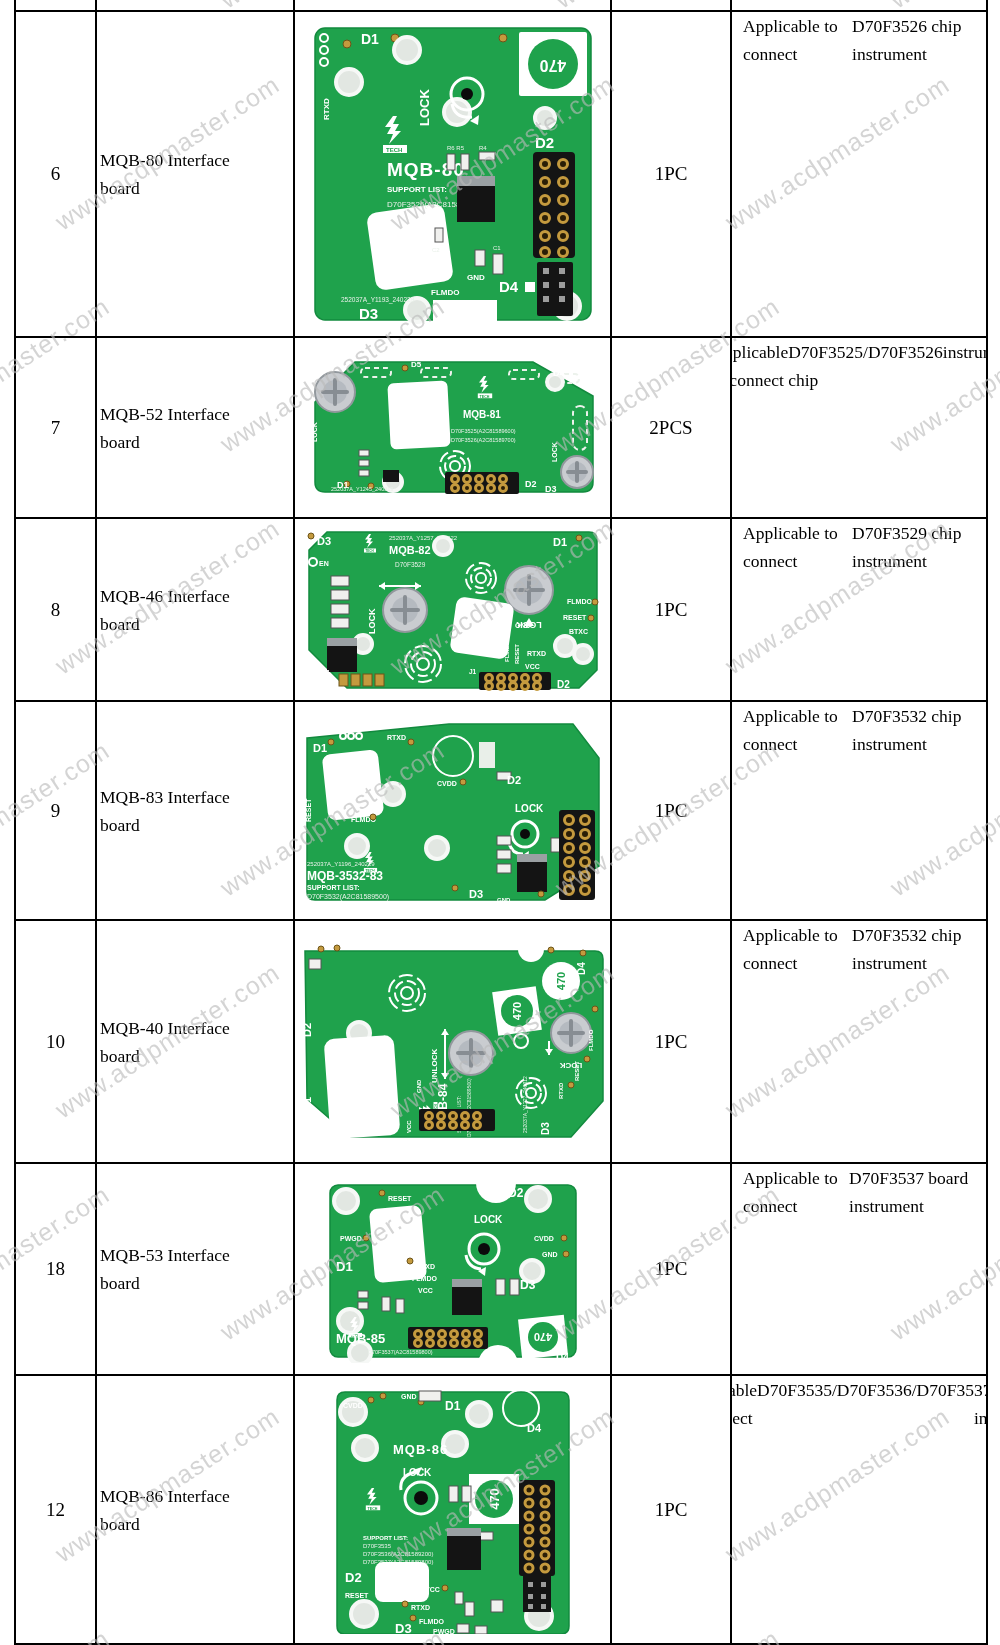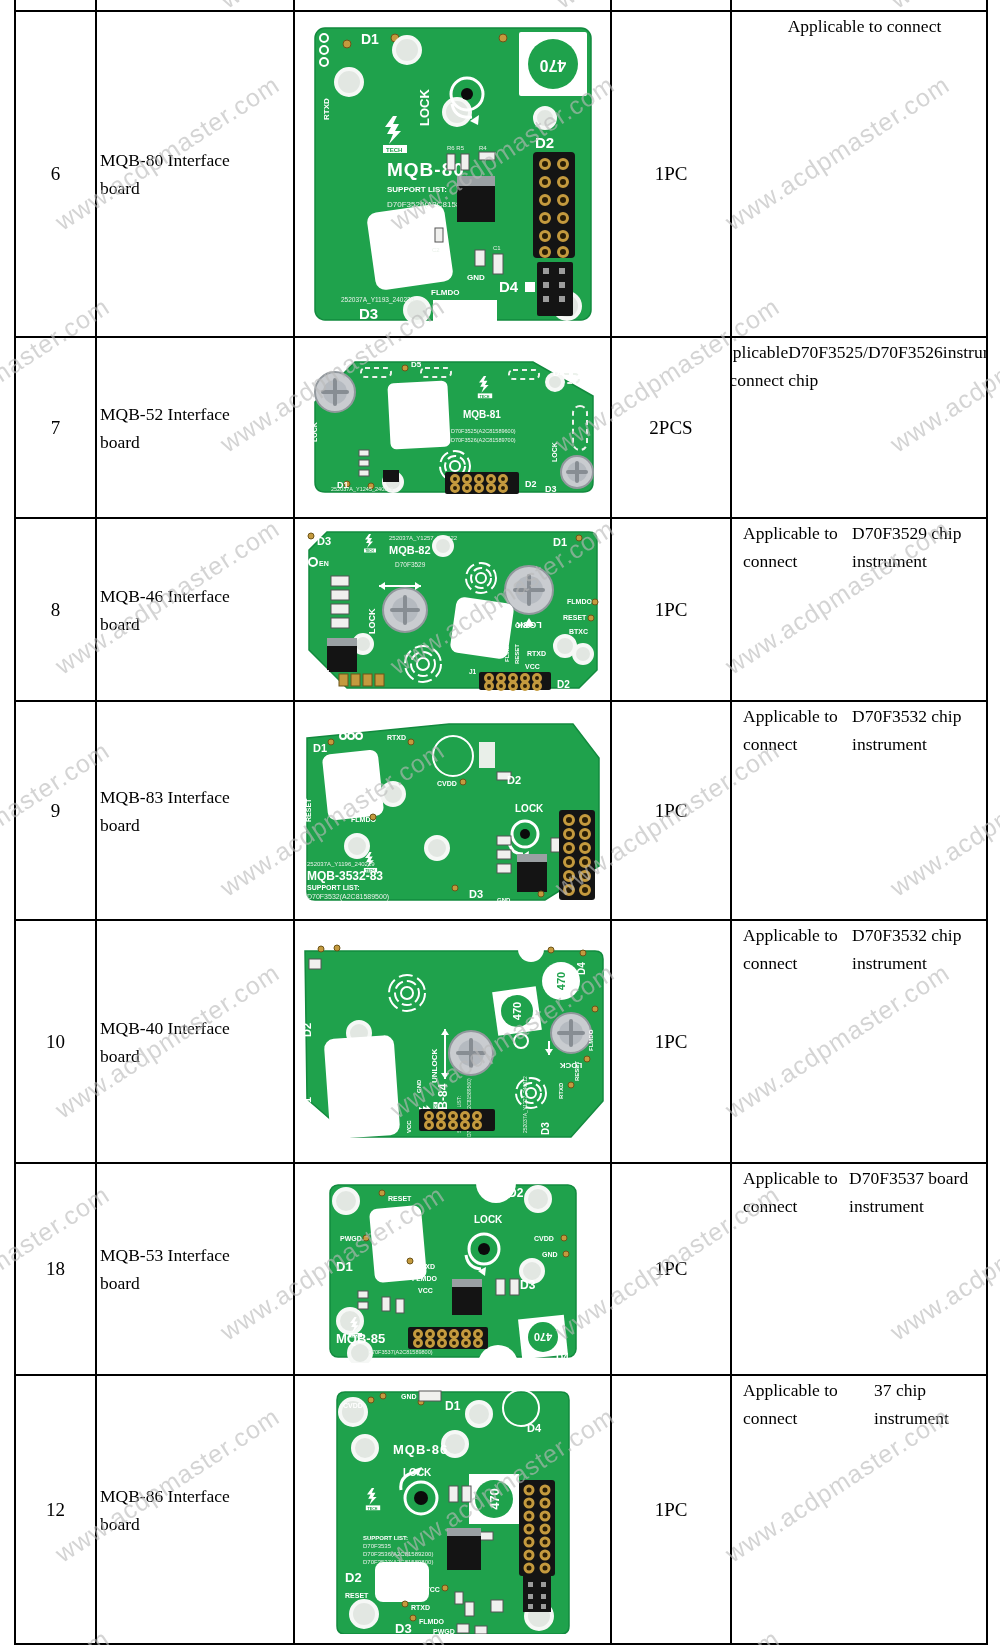--- a/index.html
+++ b/index.html
@@ -144,20 +144,21 @@
           <rect class="pin" x="252" y="258" width="6" height="6"></rect>
       <rect class="pin" x="236" y="272" width="6" height="6"></rect>
           <rect class="pin" x="252" y="272" width="6" height="6"></rect>
     </svg>
   </div>
   <div class="cell c-qty">
         <span>1PC</span>
       </div>
   <div class="cell c-desc lastcol">
     <div>Applicable to connect</div>
+    <div>D70F3526 chip instrument</div>
   </div>
 
   <div class="cell c-no">
         <span>7</span>
       </div>
   <div class="cell c-name">
     <div>MQB-52 Interface</div>
     <div>board</div>
   </div>
   <div class="cell c-img">
@@ -649,20 +650,21 @@
           <rect class="pin" x="212" y="208" width="5" height="5"></rect>
       <rect class="pin" x="199" y="218" width="5" height="5"></rect>
           <rect class="pin" x="212" y="218" width="5" height="5"></rect>
     </svg>
   </div>
   <div class="cell c-qty lastrow">
         <span>1PC</span>
       </div>
   <div class="cell c-desc lastcol lastrow">
     <div>Applicable to connect</div>
+    <div>D70F3535/D70F3536/D70F35</div>
     <div>37 chip instrument</div>
   </div>
 
 </div>
 <div class="wm-layer" id="wm-layer">
       <span class="wm" style="left: -120px; top: -10px;">www.acdpmaster.com</span>
       <span class="wm" style="left: 215px; top: -10px;">www.acdpmaster.com</span>
       <span class="wm" style="left: 550px; top: -10px;">www.acdpmaster.com</span>
       <span class="wm" style="left: 885px; top: -10px;">www.acdpmaster.com</span>
       <span class="wm" style="left: 50px; top: 212px;">www.acdpmaster.com</span>

